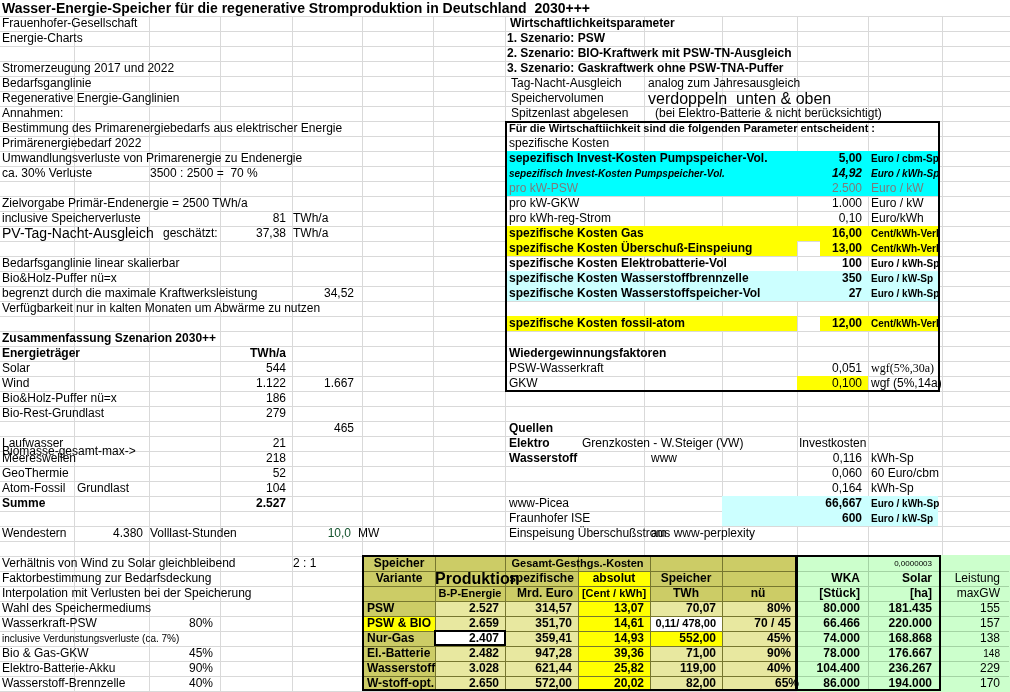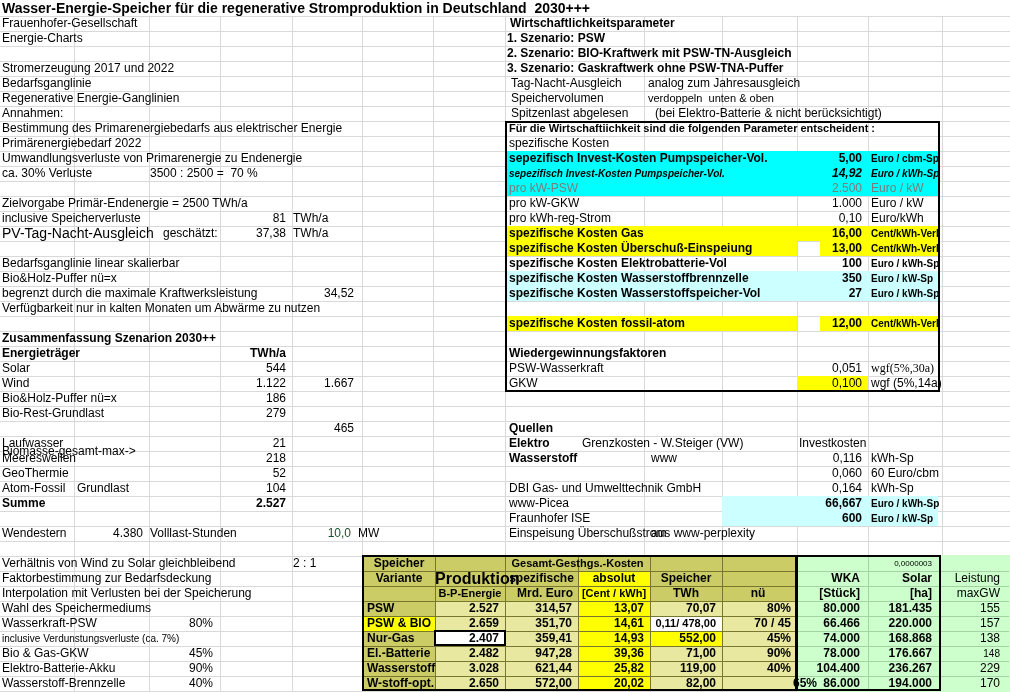--- a/index.html
+++ b/index.html
@@ -130,21 +130,21 @@
     <div class="cell" style="left: 2px; top: 31px; height: 15px; line-height: 15px; font-size: 12px; font-weight: normal; font-style: normal; color: rgb(0, 0, 0);">Energie-Charts</div>
     <div class="cell" style="left: 507px; top: 31px; height: 15px; line-height: 15px; font-size: 12px; font-weight: bold; font-style: normal; color: rgb(0, 0, 0);">1. Szenario: PSW</div>
     <div class="cell" style="left: 507px; top: 46px; height: 15px; line-height: 15px; font-size: 12px; font-weight: bold; font-style: normal; color: rgb(0, 0, 0);">2. Szenario: BIO-Kraftwerk mit PSW-TN-Ausgleich</div>
     <div class="cell" style="left: 2px; top: 61px; height: 15px; line-height: 15px; font-size: 12px; font-weight: normal; font-style: normal; color: rgb(0, 0, 0);">Stromerzeugung 2017 und 2022</div>
     <div class="cell" style="left: 507px; top: 61px; height: 15px; line-height: 15px; font-size: 12px; font-weight: bold; font-style: normal; color: rgb(0, 0, 0);">3. Szenario: Gaskraftwerk ohne PSW-TNA-Puffer</div>
     <div class="cell" style="left: 2px; top: 76px; height: 15px; line-height: 15px; font-size: 12px; font-weight: normal; font-style: normal; color: rgb(0, 0, 0);">Bedarfsganglinie</div>
     <div class="cell" style="left: 511px; top: 76px; height: 15px; line-height: 15px; font-size: 12px; font-weight: normal; font-style: normal; color: rgb(0, 0, 0);">Tag-Nacht-Ausgleich</div>
     <div class="cell" style="left: 648px; top: 76px; height: 15px; line-height: 15px; font-size: 12px; font-weight: normal; font-style: normal; color: rgb(0, 0, 0);">analog zum Jahresausgleich</div>
     <div class="cell" style="left: 2px; top: 91px; height: 15px; line-height: 15px; font-size: 12px; font-weight: normal; font-style: normal; color: rgb(0, 0, 0);">Regenerative Energie-Ganglinien</div>
     <div class="cell" style="left: 511px; top: 91px; height: 15px; line-height: 15px; font-size: 12px; font-weight: normal; font-style: normal; color: rgb(0, 0, 0);">Speichervolumen</div>
-    <div class="cell" style="left: 648px; top: 91px; height: 15px; line-height: 15px; font-size: 11px; font-weight: normal; font-style: normal; color: rgb(0, 0, 0);">verdoppeln  unten &amp; oben</div>
+    <div class="cell" style="left: 648px; top: 91px; height: 15px; line-height: 15px; font-size: 16px; font-weight: normal; font-style: normal; color: rgb(0, 0, 0);">verdoppeln  unten &amp; oben</div>
     <div class="cell" style="left: 2px; top: 106px; height: 15px; line-height: 15px; font-size: 12px; font-weight: normal; font-style: normal; color: rgb(0, 0, 0);">Annahmen:</div>
     <div class="cell" style="left: 511px; top: 106px; height: 15px; line-height: 15px; font-size: 12px; font-weight: normal; font-style: normal; color: rgb(0, 0, 0);">Spitzenlast abgelesen</div>
     <div class="cell" style="left: 655px; top: 106px; height: 15px; line-height: 15px; font-size: 12px; font-weight: normal; font-style: normal; color: rgb(0, 0, 0);">(bei Elektro-Batterie &amp; nicht berücksichtigt)</div>
     <div class="cell" style="left: 2px; top: 121px; height: 15px; line-height: 15px; font-size: 12px; font-weight: normal; font-style: normal; color: rgb(0, 0, 0);">Bestimmung des Primarenergiebedarfs aus elektrischer Energie</div>
     <div class="cell" style="left: 509px; top: 121px; height: 15px; line-height: 15px; font-size: 11px; font-weight: bold; font-style: normal; color: rgb(0, 0, 0);">Für die Wirtschaftiichkeit sind die folgenden Parameter entscheident :</div>
     <div class="cell" style="left: 2px; top: 136px; height: 15px; line-height: 15px; font-size: 12px; font-weight: normal; font-style: normal; color: rgb(0, 0, 0);">Primärenergiebedarf 2022</div>
     <div class="cell" style="left: 509px; top: 136px; height: 15px; line-height: 15px; font-size: 12px; font-weight: normal; font-style: normal; color: rgb(0, 0, 0);">spezifische Kosten</div>
     <div class="cell" style="left: 2px; top: 151px; height: 15px; line-height: 15px; font-size: 12px; font-weight: normal; font-style: normal; color: rgb(0, 0, 0);">Umwandlungsverluste von Primarenergie zu Endenergie</div>
     <div class="cell" style="left: 509px; top: 151px; height: 15px; line-height: 15px; font-size: 12px; font-weight: bold; font-style: normal; color: rgb(0, 0, 0);">sepezifisch Invest-Kosten Pumpspeicher-Vol.</div>
     <div class="cell" style="left: 790px; top: 151px; height: 15px; line-height: 15px; font-size: 12px; font-weight: bold; font-style: normal; color: rgb(0, 0, 0); width: 74px; text-align: right; padding-right: 2px; box-sizing: border-box;">5,00</div>
@@ -227,21 +227,20 @@
     <div class="cell" style="left: 651px; top: 451px; height: 15px; line-height: 15px; font-size: 12px; font-weight: normal; font-style: normal; color: rgb(0, 0, 0);">www</div>
     <div class="cell" style="left: 790px; top: 451px; height: 15px; line-height: 15px; font-size: 12px; font-weight: normal; font-style: normal; color: rgb(0, 0, 0); width: 74px; text-align: right; padding-right: 2px; box-sizing: border-box;">0,116</div>
     <div class="cell" style="left: 871px; top: 451px; height: 15px; line-height: 15px; font-size: 12px; font-weight: normal; font-style: normal; color: rgb(0, 0, 0);">kWh-Sp</div>
     <div class="cell" style="left: 2px; top: 466px; height: 15px; line-height: 15px; font-size: 12px; font-weight: normal; font-style: normal; color: rgb(0, 0, 0);">GeoThermie</div>
     <div class="cell" style="left: 220px; top: 466px; height: 15px; line-height: 15px; font-size: 12px; font-weight: normal; font-style: normal; color: rgb(0, 0, 0); width: 68px; text-align: right; padding-right: 2px; box-sizing: border-box;">52</div>
     <div class="cell" style="left: 790px; top: 466px; height: 15px; line-height: 15px; font-size: 12px; font-weight: normal; font-style: normal; color: rgb(0, 0, 0); width: 74px; text-align: right; padding-right: 2px; box-sizing: border-box;">0,060</div>
     <div class="cell" style="left: 871px; top: 466px; height: 15px; line-height: 15px; font-size: 12px; font-weight: normal; font-style: normal; color: rgb(0, 0, 0);">60 Euro/cbm</div>
     <div class="cell" style="left: 2px; top: 481px; height: 15px; line-height: 15px; font-size: 12px; font-weight: normal; font-style: normal; color: rgb(0, 0, 0);">Atom-Fossil</div>
     <div class="cell" style="left: 77px; top: 481px; height: 15px; line-height: 15px; font-size: 12px; font-weight: normal; font-style: normal; color: rgb(0, 0, 0);">Grundlast</div>
     <div class="cell" style="left: 220px; top: 481px; height: 15px; line-height: 15px; font-size: 12px; font-weight: normal; font-style: normal; color: rgb(0, 0, 0); width: 68px; text-align: right; padding-right: 2px; box-sizing: border-box;">104</div>
-    <div class="cell" style="left: 509px; top: 481px; height: 15px; line-height: 15px; font-size: 12px; font-weight: normal; font-style: normal; color: rgb(0, 0, 0);">DBI Gas- und Umwelttechnik GmbH</div>
     <div class="cell" style="left: 790px; top: 481px; height: 15px; line-height: 15px; font-size: 12px; font-weight: normal; font-style: normal; color: rgb(0, 0, 0); width: 74px; text-align: right; padding-right: 2px; box-sizing: border-box;">0,164</div>
     <div class="cell" style="left: 871px; top: 481px; height: 15px; line-height: 15px; font-size: 12px; font-weight: normal; font-style: normal; color: rgb(0, 0, 0);">kWh-Sp</div>
     <div class="cell" style="left: 2px; top: 496px; height: 15px; line-height: 15px; font-size: 12px; font-weight: bold; font-style: normal; color: rgb(0, 0, 0);">Summe</div>
     <div class="cell" style="left: 220px; top: 496px; height: 15px; line-height: 15px; font-size: 12px; font-weight: bold; font-style: normal; color: rgb(0, 0, 0); width: 68px; text-align: right; padding-right: 2px; box-sizing: border-box;">2.527</div>
     <div class="cell" style="left: 509px; top: 496px; height: 15px; line-height: 15px; font-size: 12px; font-weight: normal; font-style: normal; color: rgb(0, 0, 0);">www-Picea</div>
     <div class="cell" style="left: 722px; top: 496px; height: 15px; line-height: 15px; font-size: 12px; font-weight: bold; font-style: normal; color: rgb(0, 0, 0); width: 142px; text-align: right; padding-right: 2px; box-sizing: border-box;">66,667</div>
     <div class="cell" style="left: 871px; top: 496px; height: 15px; line-height: 15px; font-size: 10px; font-weight: bold; font-style: normal; color: rgb(0, 0, 0);">Euro / kWh-Sp</div>
     <div class="cell" style="left: 509px; top: 511px; height: 15px; line-height: 15px; font-size: 12px; font-weight: normal; font-style: normal; color: rgb(0, 0, 0);">Fraunhofer ISE</div>
     <div class="cell" style="left: 722px; top: 511px; height: 15px; line-height: 15px; font-size: 12px; font-weight: bold; font-style: normal; color: rgb(0, 0, 0); width: 142px; text-align: right; padding-right: 2px; box-sizing: border-box;">600</div>
     <div class="cell" style="left: 871px; top: 511px; height: 15px; line-height: 15px; font-size: 10px; font-weight: bold; font-style: normal; color: rgb(0, 0, 0);">Euro / kW-Sp</div>
@@ -306,21 +305,21 @@
     <div class="cell" style="left: 435px; top: 661px; height: 15px; line-height: 15px; font-size: 12px; font-weight: bold; font-style: normal; color: rgb(0, 0, 0); width: 66px; text-align: right; padding-right: 2px; box-sizing: border-box;">3.028</div>
     <div class="cell" style="left: 505px; top: 661px; height: 15px; line-height: 15px; font-size: 12px; font-weight: bold; font-style: normal; color: rgb(0, 0, 0); width: 69px; text-align: right; padding-right: 2px; box-sizing: border-box;">621,44</div>
     <div class="cell" style="left: 578px; top: 661px; height: 15px; line-height: 15px; font-size: 12px; font-weight: bold; font-style: normal; color: rgb(0, 0, 0); width: 68px; text-align: right; padding-right: 2px; box-sizing: border-box;">25,82</div>
     <div class="cell" style="left: 650px; top: 661px; height: 15px; line-height: 15px; font-size: 12px; font-weight: bold; font-style: normal; color: rgb(0, 0, 0); width: 68px; text-align: right; padding-right: 2px; box-sizing: border-box;">119,00</div>
     <div class="cell" style="left: 722px; top: 661px; height: 15px; line-height: 15px; font-size: 12px; font-weight: bold; font-style: normal; color: rgb(0, 0, 0); width: 71px; text-align: right; padding-right: 2px; box-sizing: border-box;">40%</div>
     <div class="cell" style="left: 367px; top: 676px; height: 15px; line-height: 15px; font-size: 12px; font-weight: bold; font-style: normal; color: rgb(0, 0, 0);">W-stoff-opt.</div>
     <div class="cell" style="left: 435px; top: 676px; height: 15px; line-height: 15px; font-size: 12px; font-weight: bold; font-style: normal; color: rgb(0, 0, 0); width: 66px; text-align: right; padding-right: 2px; box-sizing: border-box;">2.650</div>
     <div class="cell" style="left: 505px; top: 676px; height: 15px; line-height: 15px; font-size: 12px; font-weight: bold; font-style: normal; color: rgb(0, 0, 0); width: 69px; text-align: right; padding-right: 2px; box-sizing: border-box;">572,00</div>
     <div class="cell" style="left: 578px; top: 676px; height: 15px; line-height: 15px; font-size: 12px; font-weight: bold; font-style: normal; color: rgb(0, 0, 0); width: 68px; text-align: right; padding-right: 2px; box-sizing: border-box;">20,02</div>
     <div class="cell" style="left: 650px; top: 676px; height: 15px; line-height: 15px; font-size: 12px; font-weight: bold; font-style: normal; color: rgb(0, 0, 0); width: 68px; text-align: right; padding-right: 2px; box-sizing: border-box;">82,00</div>
-    <div class="cell" style="left: 748px; top: 676px; height: 15px; line-height: 15px; font-size: 12px; font-weight: bold; font-style: normal; color: rgb(0, 0, 0); width: 71px; text-align: right; padding-right: 2px; box-sizing: border-box;">65%</div>
+    <div class="cell" style="left: 730px; top: 676px; height: 15px; line-height: 15px; font-size: 12px; font-weight: bold; font-style: normal; color: rgb(0, 0, 0); width: 71px; text-align: right; padding-right: 2px; box-sizing: border-box;">65%</div>
     <div class="cell" style="left: 868px; top: 556px; height: 15px; line-height: 15px; font-size: 8px; font-weight: normal; font-style: normal; color: rgb(0, 0, 0); width: 66px; text-align: right; padding-right: 2px; box-sizing: border-box;">0,0000003</div>
     <div class="cell" style="left: 797px; top: 571px; height: 15px; line-height: 15px; font-size: 12px; font-weight: bold; font-style: normal; color: rgb(0, 0, 0); width: 65px; text-align: right; padding-right: 2px; box-sizing: border-box;">WKA</div>
     <div class="cell" style="left: 868px; top: 571px; height: 15px; line-height: 15px; font-size: 12px; font-weight: bold; font-style: normal; color: rgb(0, 0, 0); width: 66px; text-align: right; padding-right: 2px; box-sizing: border-box;">Solar</div>
     <div class="cell" style="left: 942px; top: 571px; height: 15px; line-height: 15px; font-size: 12px; font-weight: normal; font-style: normal; color: rgb(0, 0, 0); width: 60px; text-align: right; padding-right: 2px; box-sizing: border-box;">Leistung</div>
     <div class="cell" style="left: 797px; top: 586px; height: 15px; line-height: 15px; font-size: 12px; font-weight: bold; font-style: normal; color: rgb(0, 0, 0); width: 65px; text-align: right; padding-right: 2px; box-sizing: border-box;">[Stück]</div>
     <div class="cell" style="left: 868px; top: 586px; height: 15px; line-height: 15px; font-size: 12px; font-weight: bold; font-style: normal; color: rgb(0, 0, 0); width: 66px; text-align: right; padding-right: 2px; box-sizing: border-box;">[ha]</div>
     <div class="cell" style="left: 942px; top: 586px; height: 15px; line-height: 15px; font-size: 12px; font-weight: normal; font-style: normal; color: rgb(0, 0, 0); width: 60px; text-align: right; padding-right: 2px; box-sizing: border-box;">maxGW</div>
     <div class="cell" style="left: 797px; top: 601px; height: 15px; line-height: 15px; font-size: 12px; font-weight: bold; font-style: normal; color: rgb(0, 0, 0); width: 65px; text-align: right; padding-right: 2px; box-sizing: border-box;">80.000</div>
     <div class="cell" style="left: 868px; top: 601px; height: 15px; line-height: 15px; font-size: 12px; font-weight: bold; font-style: normal; color: rgb(0, 0, 0); width: 66px; text-align: right; padding-right: 2px; box-sizing: border-box;">181.435</div>
     <div class="cell" style="left: 942px; top: 601px; height: 15px; line-height: 15px; font-size: 12px; font-weight: normal; font-style: normal; color: rgb(0, 0, 0); width: 60px; text-align: right; padding-right: 2px; box-sizing: border-box;">155</div>

